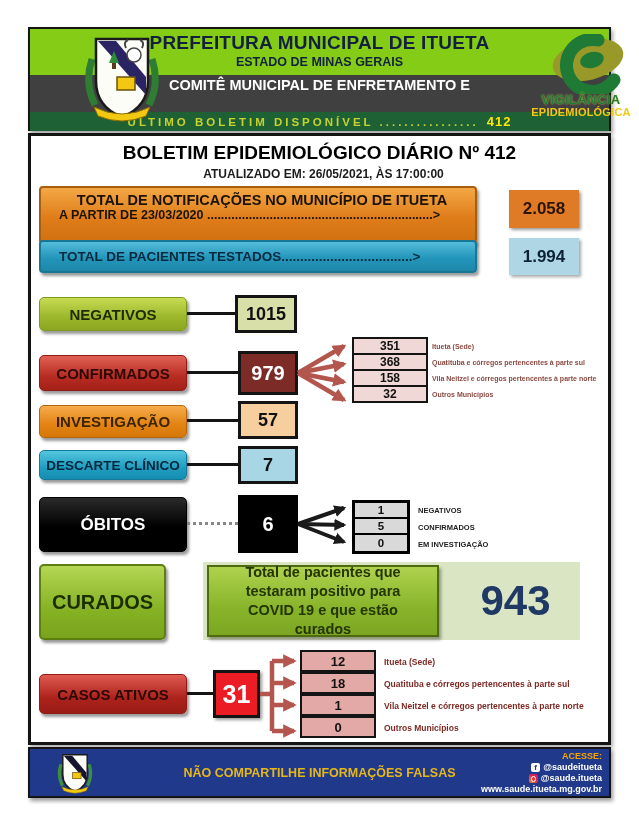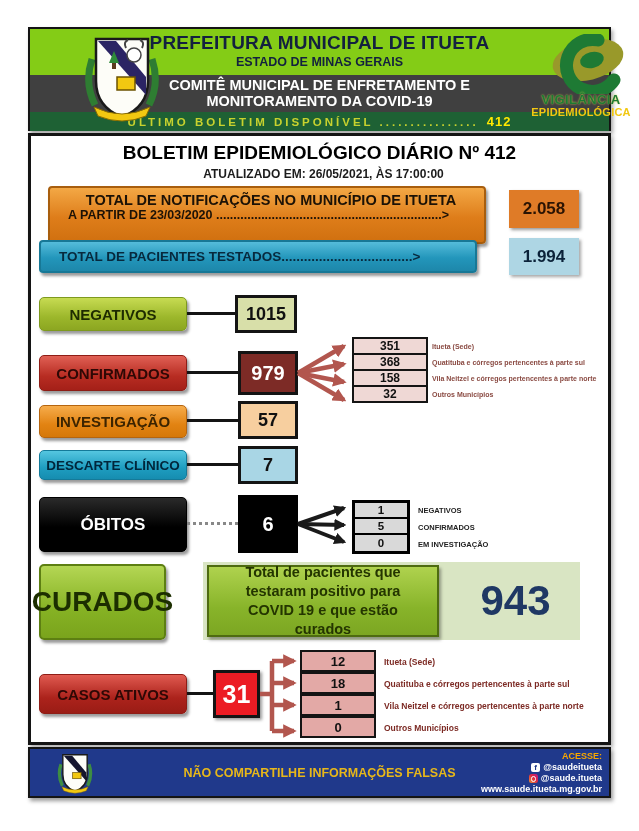--- a/index.html
+++ b/index.html
@@ -31,21 +31,21 @@
   .box { position:absolute; left:28px; top:133px; width:583px; height:612px;
          border:3px solid #141414; background:#fff; box-shadow:2px 3px 4px rgba(0,0,0,.3); }
   .b-title { position:absolute; left:0; top:6px; width:100%; text-align:center;
              font-size:19px; font-weight:bold; color:#000; }
   .b-upd { position:absolute; left:4px; top:31px; width:100%; text-align:center;
            font-size:12px; font-weight:bold; color:#1c1c1c; }
 
   .bar { position:absolute; border-radius:4px; box-shadow:2px 3px 3px rgba(0,0,0,.4); }
   .bar.orange { left:8px; top:50px; width:438px; height:58px;
                 background:linear-gradient(#F3A845,#DE7D1A 55%,#D0700F);
-                border:2px solid #A85E0E; padding:4px 10px 0 18px;margin-left:9px; }
+                border:2px solid #A85E0E; padding:4px 10px 0 18px; }
   .bar-l1 { font-size:14.5px; font-weight:bold; color:#1C1206; text-align:center; }
   .bar-l2 { font-size:12.5px; font-weight:bold; color:#1C1206; }
   .val-orange { position:absolute; left:478px; top:54px; width:70px; height:38px;
                 background:#DF7B27; display:flex; align-items:center; justify-content:center;
                 font-size:17px; font-weight:bold; color:#2B1403;
                 box-shadow:2px 2px 3px rgba(0,0,0,.4); }
   .bar.blue { left:8px; top:104px; width:438px; height:33px;
               background:linear-gradient(#55BCDA,#2396BB 55%,#1D87AA);
               border:2px solid #177896; display:flex; align-items:center; padding-left:18px; }
   .bar.blue .bar-l1 { font-size:13.5px; color:#07293D; }
@@ -59,21 +59,21 @@
   .pill.neg { left:8px; top:161px; width:148px; height:34px; font-size:15px; color:#1E2B00;
               background:linear-gradient(#C7DB52,#9CB72B 60%,#8CA621); border:1px solid #7E9A1E; }
   .pill.conf { left:8px; top:219px; width:148px; height:36px; font-size:15px; color:#2E0805;
                background:linear-gradient(#E06055,#B72C22 60%,#A42018); border:1px solid #8E1D16; }
   .pill.inv { left:8px; top:269px; width:148px; height:33px; font-size:15px; color:#3C2400;
               background:linear-gradient(#F6AC4B,#E28312 60%,#D57809); border:1px solid #B5650F; }
   .pill.desc { left:8px; top:314px; width:148px; height:30px; font-size:13.5px; color:#00263B;
                background:linear-gradient(#55C6E0,#1E9DC0 60%,#168DB0); border:1px solid #147A99; }
   .pill.obit { left:8px; top:361px; width:148px; height:55px; font-size:17px; color:#fff;
                background:linear-gradient(#2A2A2A,#000 55%); border:1px solid #000; }
-  .pill.cur { left:8px; top:428px; width:127px; height:76px; font-size:28px; color:#1C2E00;
+  .pill.cur { left:8px; top:428px; width:127px; height:76px; font-size:20px; color:#1C2E00;
               background:linear-gradient(#B4D654,#86B224 60%,#7AA41C); border:2px solid #5D7F12; }
   .pill.atv { left:8px; top:538px; width:148px; height:40px; font-size:15px; color:#2E0805;
               background:linear-gradient(#E05A50,#AC231C 60%,#9A1C15); border:1px solid #8E1D16; }
 
   .conn { position:absolute; height:3px; background:#141414; }
   .conn.c-neg { left:156px; top:176px; width:48px; }
   .conn.c-conf { left:156px; top:235px; width:51px; }
   .conn.c-inv { left:156px; top:283px; width:51px; }
   .conn.c-desc { left:156px; top:327px; width:51px; }
   .conn.c-atv { left:156px; top:556px; width:26px; }
@@ -145,21 +145,20 @@
 
 <div class="page">
 
   <header class="hdr">
     <div class="hdr-yellow">
       <div class="hdr-title">PREFEITURA MUNICIPAL DE ITUETA</div>
       <div class="hdr-sub">ESTADO DE MINAS GERAIS</div>
     </div>
     <div class="hdr-blue">
       <div>COMITÊ MUNICIPAL DE ENFRETAMENTO E</div>
-      <div>MONITORAMENTO DA COVID-19</div>
     </div>
     <div class="hdr-green">
       <span class="lbl412">ÚLTIMO BOLETIM DISPONÍVEL ................</span>
       <span class="num412">412</span>
     </div>
     <div class="coat">
       <svg width="80" height="94" viewBox="0 0 80 94">
         <path d="M10,26 Q2,50 13,72" stroke="#2E7D32" stroke-width="7" fill="none"></path>
         <path d="M70,26 Q78,50 67,72" stroke="#2E7D32" stroke-width="7" fill="none"></path>
         <path d="M14,6 h52 v42 q0,26 -26,36 q-26,-10 -26,-36 z" fill="#FDFDF8" stroke="#1A1A1A" stroke-width="2.5"></path>

